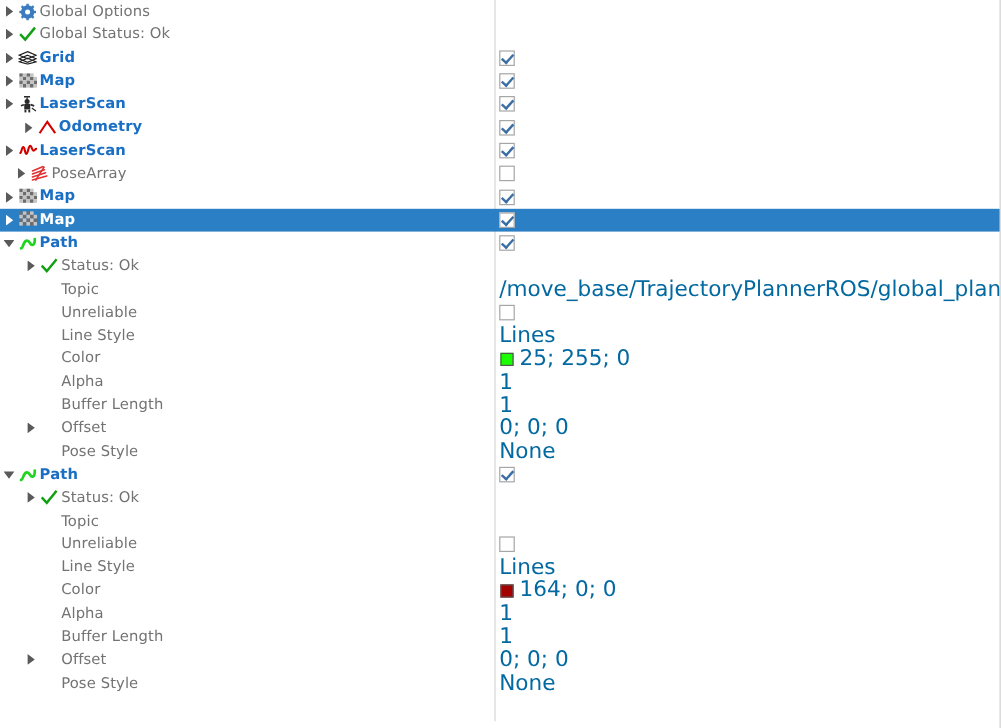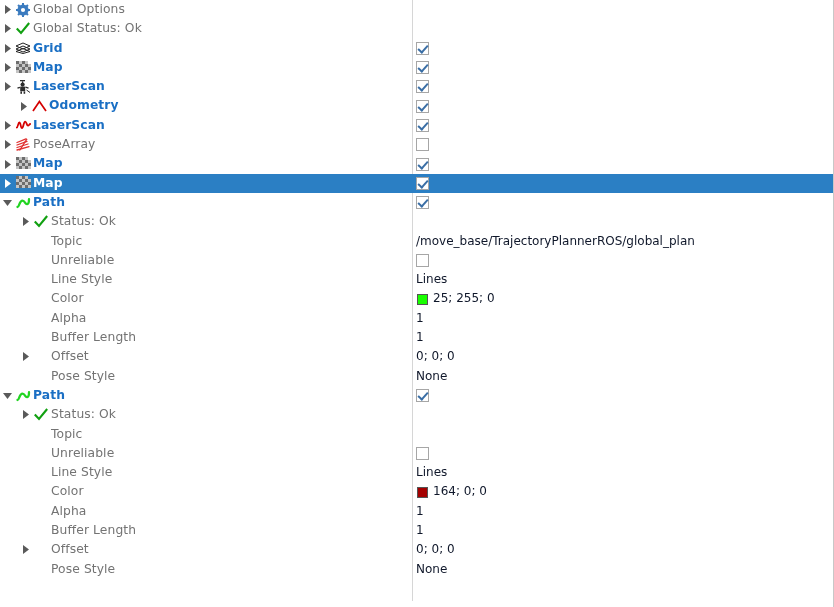--- a/index.html
+++ b/index.html
@@ -73,22 +73,22 @@
 
   
   .rcell {
     position: absolute;
     left: 416px; top: 0;
     height: 19.3px;
     display: flex;
     align-items: center;
   }
   .vtext {
-    font-size: 12px;
-    color: #0f172a;
+    font-size: 18px;
+    color: #0369a1;
     line-height: 19.3px;
   }
   .checkbox {
     width: 13px; height: 13px;
     border: 1px solid #a6a6a6;
     background: #ffffff;
     position: relative;
     display: inline-block;
   }
   .checkbox.checked::after {
@@ -272,21 +272,21 @@
               <path d="M0.8,8.5 C2,8.5 2,3.5 3.4,3.5 C4.8,3.5 4.6,9.2 6,9.2 C7.4,9.2 7.6,2.6 9.2,2.6 C10.6,2.6 10.6,6.6 12,6.6 C13,6.6 13.4,5 14.2,5" stroke="#d40000" stroke-width="1.8" fill="none" stroke-linecap="round"></path>
             </svg>
           </div>
           <span class="label blue">LaserScan</span>
         </div>
         <div class="rcell">
           <span class="checkbox checked"></span>
         </div>
       </div>
       <div class="row">
-        <div class="lcell" style="padding-left:0px">
+        <div class="lcell" style="padding-left:10px">
           <div class="arrow">
             <svg xmlns="http://www.w3.org/2000/svg" width="9" height="9" viewBox="0 0 9 9">
               <path d="M2,0 L8,4.5 L2,9 Z" fill="#5a5a5a"></path>
             </svg>
           </div>
           <div class="icon">
             <svg xmlns="http://www.w3.org/2000/svg" width="15" height="13" viewBox="0 0 15 13">
               <g stroke="#e03030" stroke-width="1.3" fill="none" stroke-linecap="round">
                 <path d="M1,4.5 L10,0.8"></path>
                 <path d="M1,7 L11,3.4"></path>

